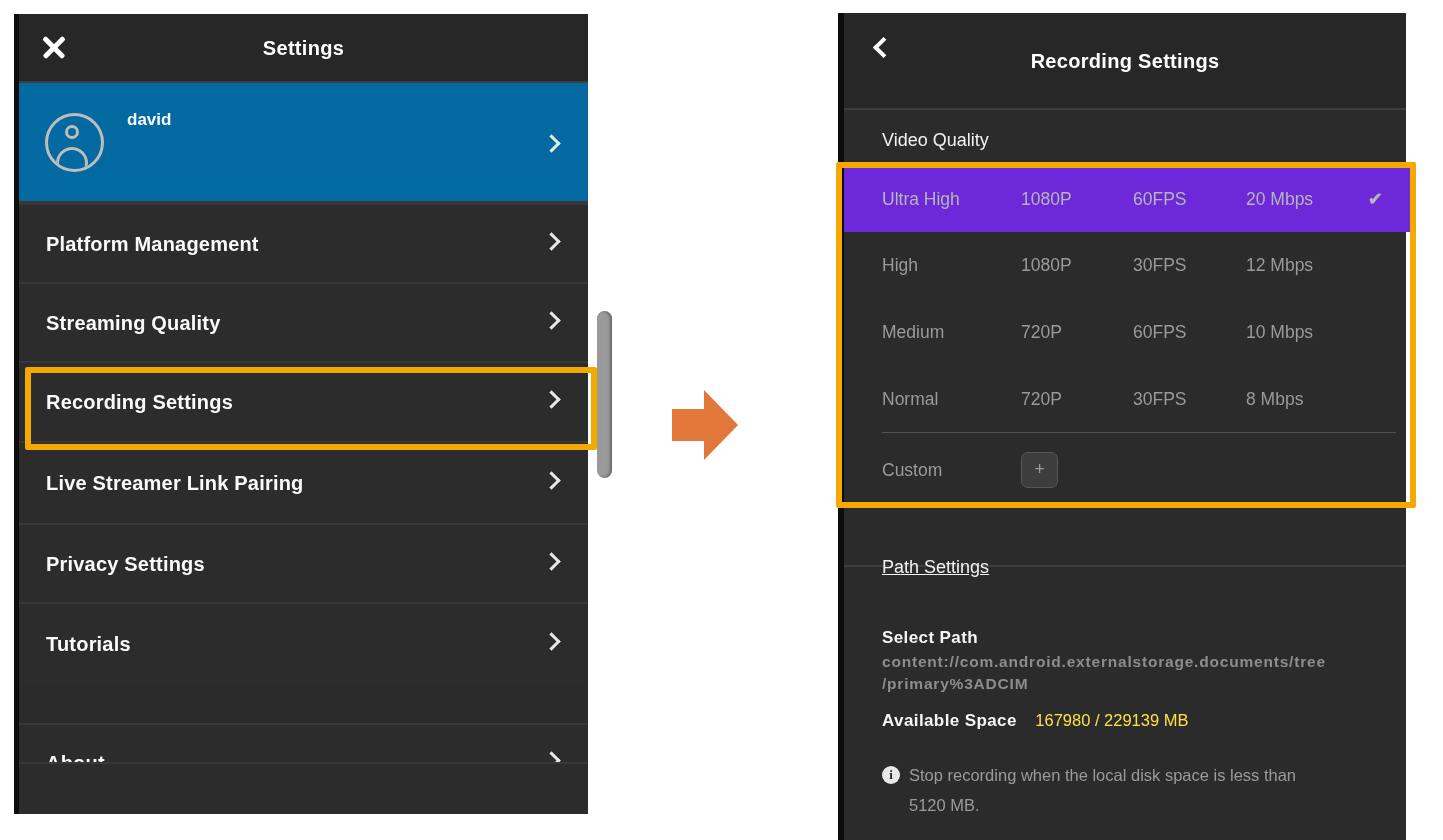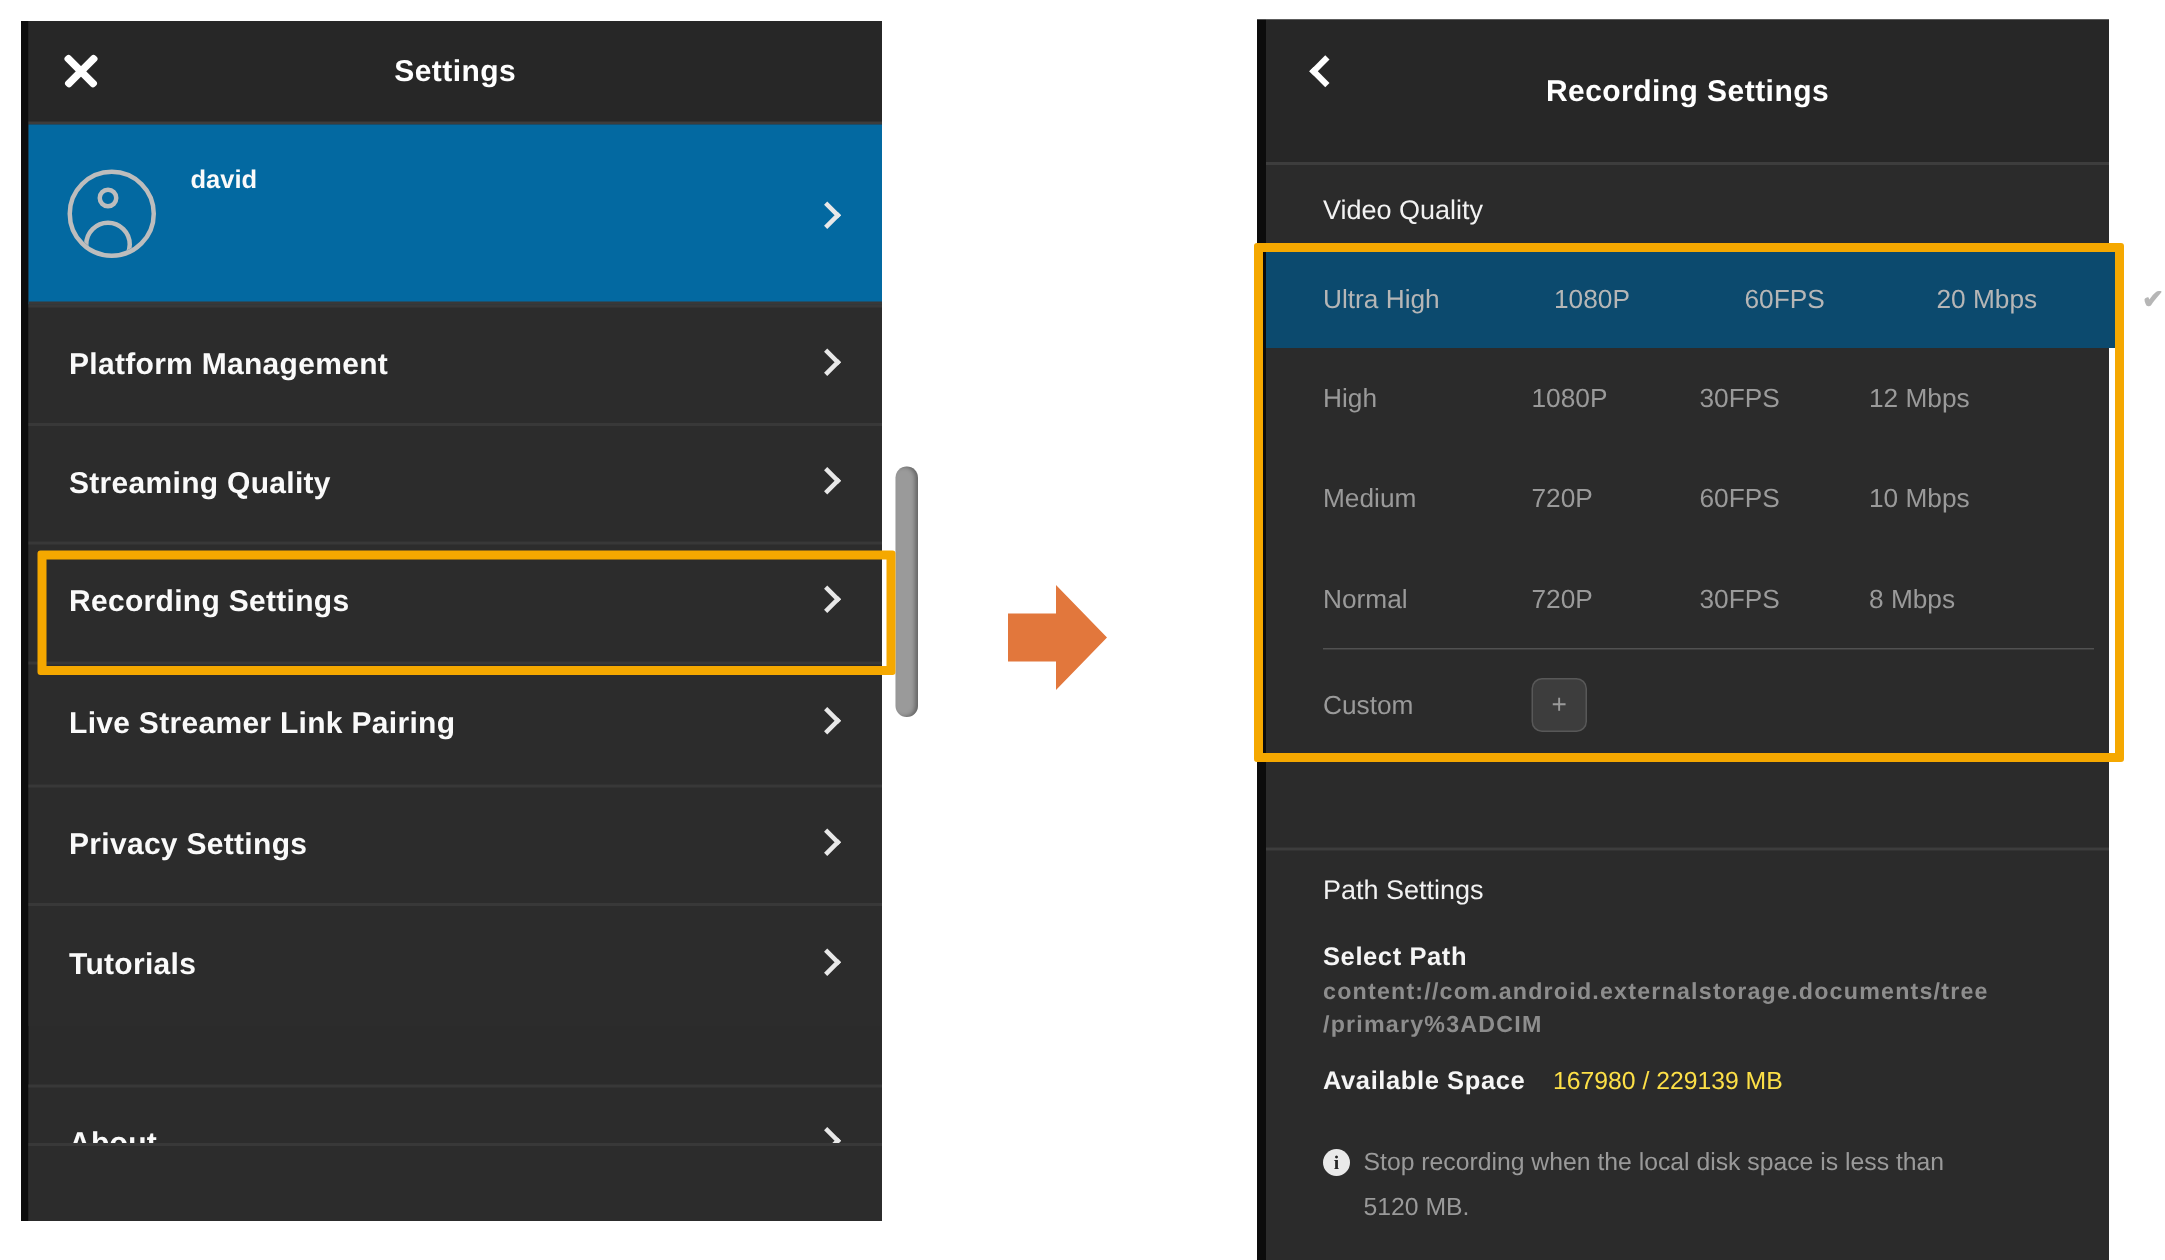--- a/index.html
+++ b/index.html
@@ -50,21 +50,21 @@
                border-radius:8px; box-shadow:inset -2px 0 3px rgba(0,0,0,.35); cursor:grab; z-index:5; }
 
   
   .between-arrow { position:absolute; left:672px; top:390px; width:66px; height:70px; }
 
   
   .section-label { position:absolute; color:#f2f2f2; font-size:18px; }
   .vq-row { position:absolute; left:0; width:566px; display:grid;
             grid-template-columns:139px 112px 113px 122px 1fr; align-items:center; padding-left:38px; cursor:pointer; }
   .vq-row span { color:#9a9a9a; font-size:17.5px; }
-  .vq-row.selected { background:#0c4a6e;gap:15px; }
+  .vq-row.selected { background:#6d28d9; }
   .vq-row.selected span { color:#b6b6b6; }
   .check { color:#efa32b; font-size:24px; font-weight:bold; line-height:1; }
   .vq-divider { position:absolute; left:38px; width:514px; height:1px; background:#515151; }
   .plus-btn { width:37px; height:36px; background:#3d3d3d; border:1px solid #585858; border-radius:7px;
               color:#f0f0f0; font-size:24px; line-height:33px; text-align:center; cursor:pointer; }
 
   .full-divider { position:absolute; left:0; width:100%; height:2px; background:#3d3d3d; }
 
   .path-block { position:absolute; left:38px; width:500px; }
   .b-white { color:#f5f5f5; font-weight:bold; font-size:17px; letter-spacing:.4px; }
@@ -178,21 +178,21 @@
       <span class="plus-btn">+</span>
       <span></span>
         <span></span>
         <span></span>
     </div>
 
     <div class="hl-box hl-right"></div>
 
     <div class="full-divider" style="top:552px;"></div>
 
-    <div class="section-label" style="left:38px;top:570px;">Path Settings</div>
+    <div class="section-label" style="left:38px;top:544px;text-decoration:underline;">Path Settings</div>
 
     <div class="path-block" style="top:615px;">
       <div class="b-white">Select Path</div>
       <div class="path-uri" style="margin-top:3px;">content://com.android.externalstorage.documents/tree</div>
       <div class="path-uri">/primary%3ADCIM</div>
     </div>
 
     <div class="path-block avail-line" style="top:698px;">
       <span class="b-white">Available Space</span>
       <span class="g-text">167980 / 229139 MB</span>

